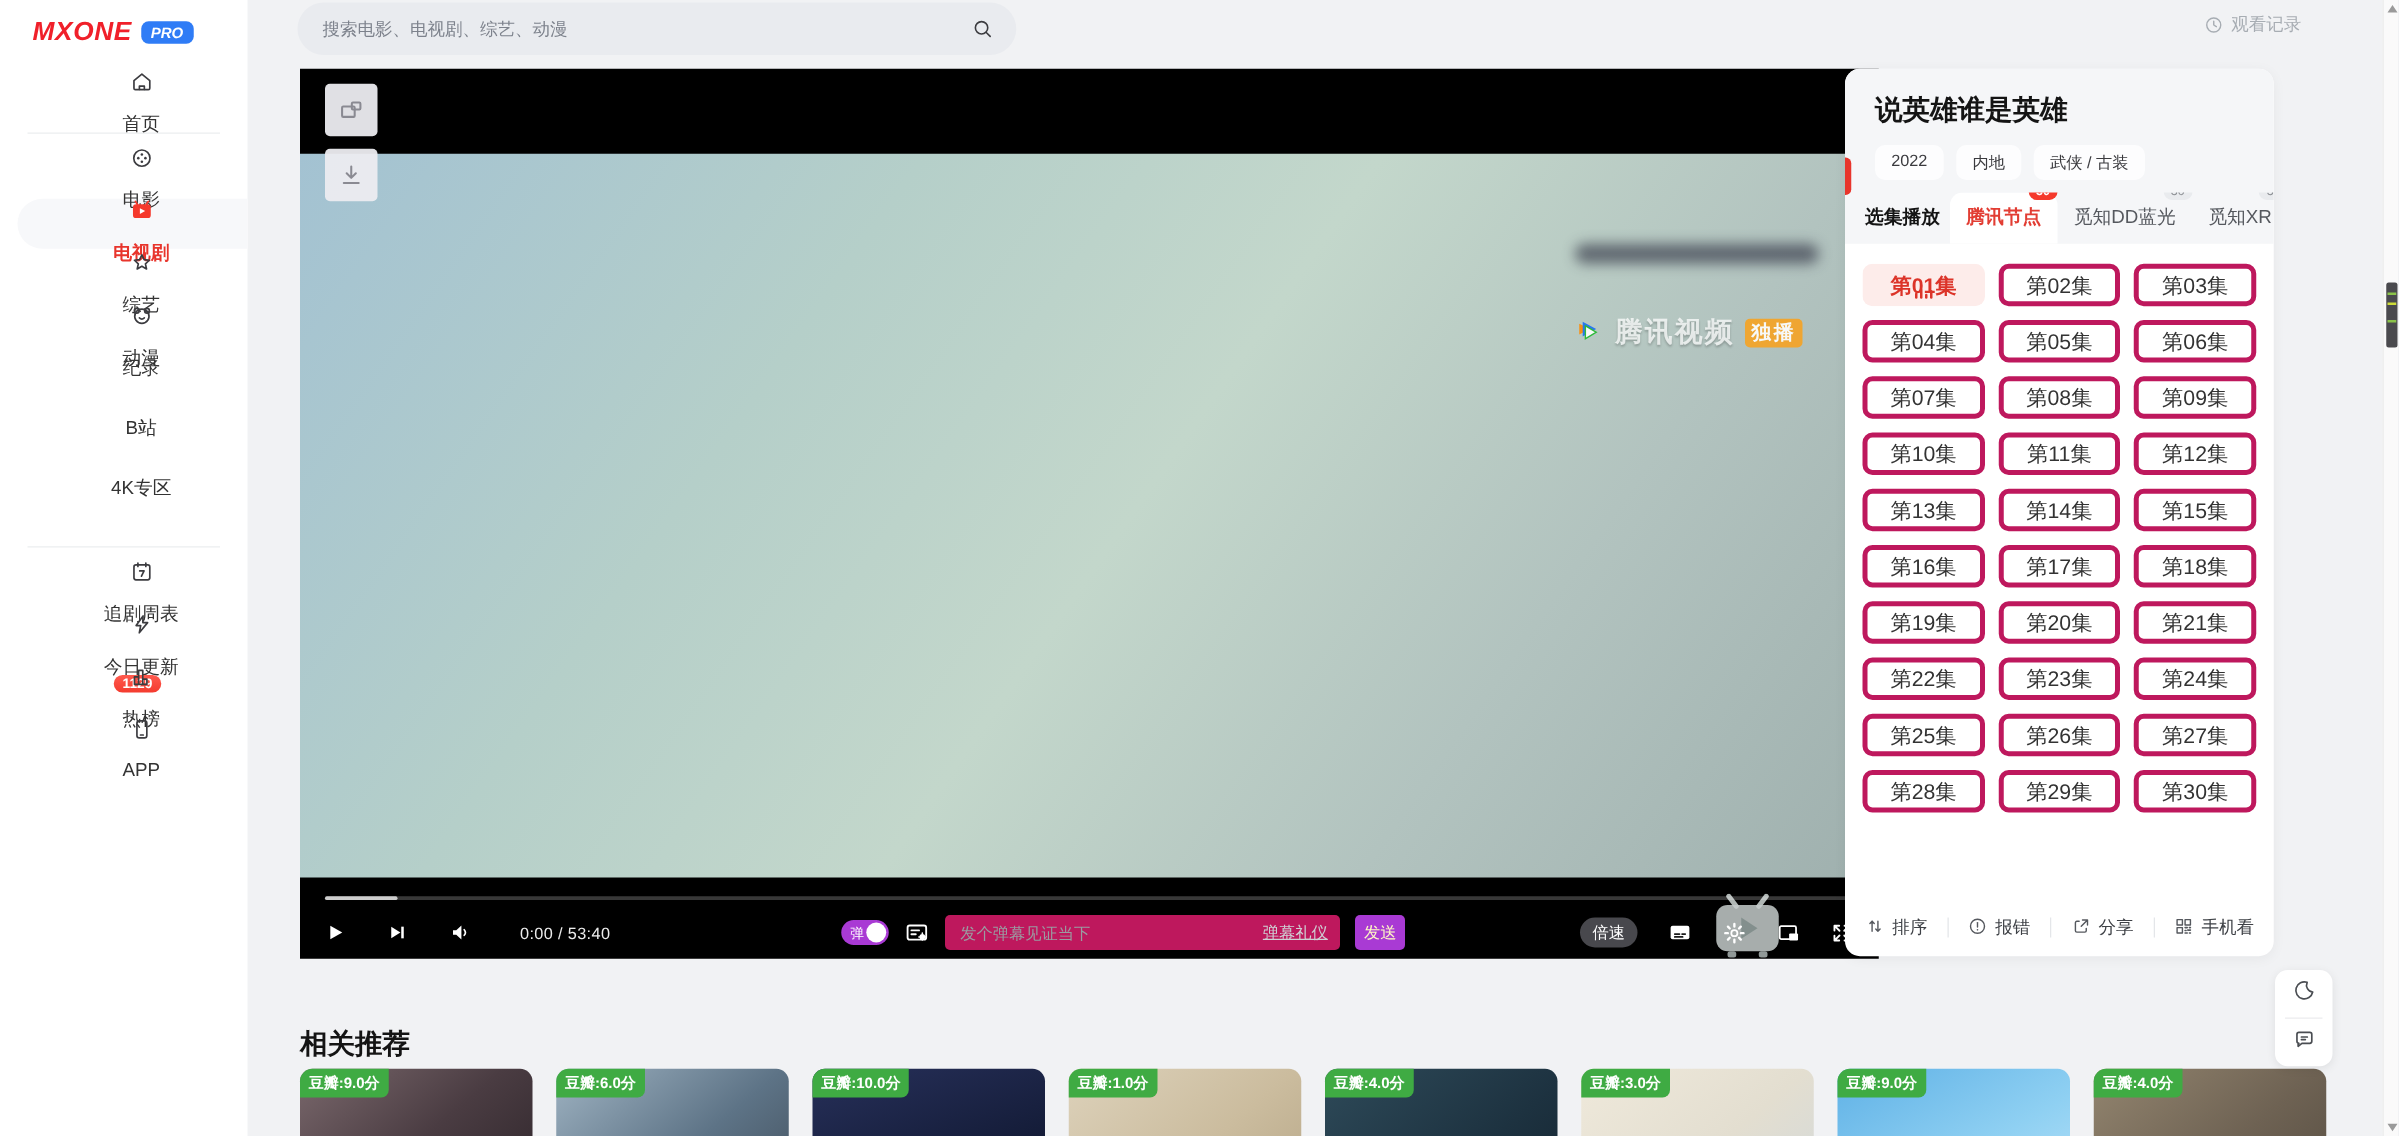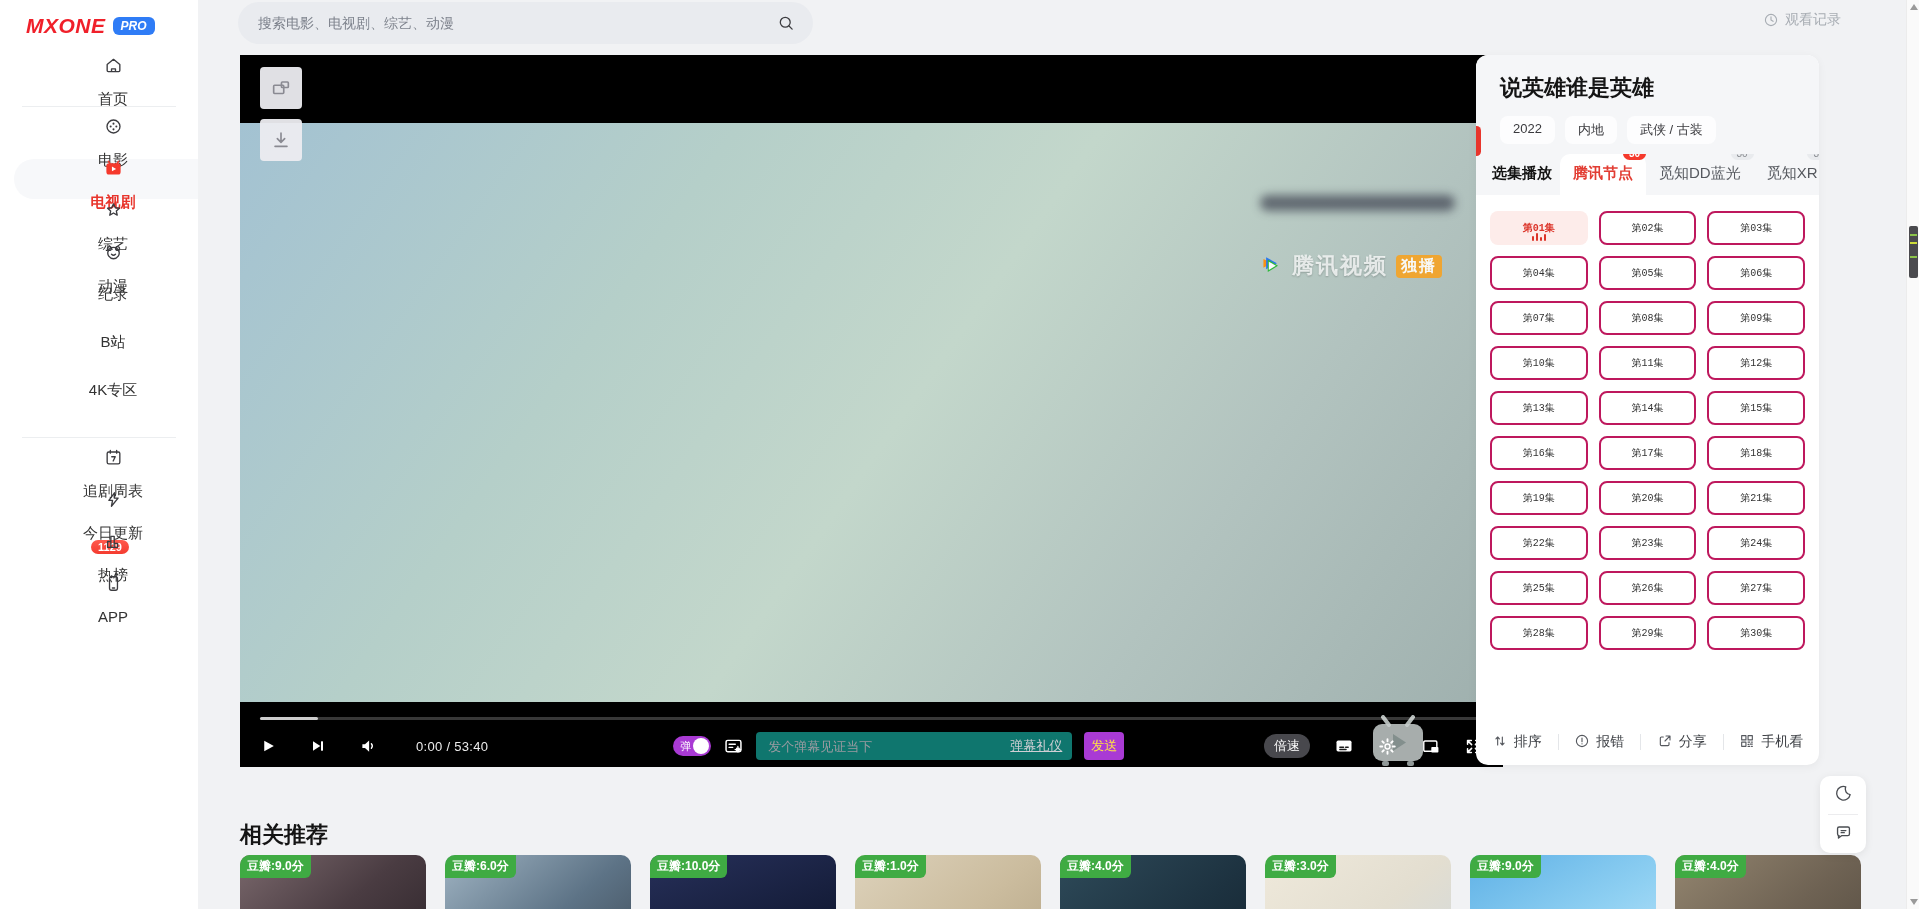--- a/index.html
+++ b/index.html
@@ -55,47 +55,47 @@
   .controls{position:absolute;left:0;bottom:0;width:100%;height:42px;display:flex;align-items:center;
             padding:0 20px;color:#fff;}
   .ctl{display:inline-flex;align-items:center;justify-content:center;cursor:pointer;color:#fff;}
   .ctl svg{display:block;}
   .grp-left{display:flex;align-items:center;gap:33px;}
   .time{font-size:13px;color:#ececec;margin-left:6px;letter-spacing:.3px;}
   .grp-mid{display:flex;align-items:center;margin-left:185px;gap:12px;}
   .dm-toggle{width:38px;height:20px;border-radius:10px;background:#a93ad4;position:relative;cursor:pointer;flex:none;}
   .dm-toggle .t-label{position:absolute;left:7px;top:3px;font-size:11px;color:#fff;}
   .dm-toggle .knob{position:absolute;right:2px;top:2px;width:16px;height:16px;border-radius:50%;background:#fff;}
-  .dm-input{width:316px;height:28px;background:#0f766e;border-radius:4px;display:flex;align-items:center;
+  .dm-input{width:316px;height:28px;background:#be185d;border-radius:4px;display:flex;align-items:center;
             padding:12px 10px;gap:2px;}
   .dm-input input{flex:1;background:transparent;border:none;outline:none;color:#ddd;font-size:13px;font-family:inherit;min-width:0;}
   .dm-input input::placeholder{color:#9b9ba1;}
   .dm-etiquette{font-size:13px;color:#cfcfd4;text-decoration:underline;white-space:nowrap;cursor:pointer;}
-  .dm-send{width:40px;height:28px;background:#a93ad4;border:none;border-radius:4px;color:#fde047;font-size:13px;
+  .dm-send{width:40px;height:28px;background:#a93ad4;border:none;border-radius:4px;color:#fef9c3;font-size:13px;
            cursor:pointer;font-family:inherit;}
   .grp-right{display:flex;align-items:center;gap:23px;margin-left:auto;}
   .speed-pill{background:rgba(90,90,96,.8);border-radius:12px;font-size:13px;color:#fff;padding:3px 10px;cursor:pointer;}
 
   
   .panel{position:absolute;left:1476px;top:55px;width:343px;height:710px;background:#fff;border-radius:12px;
          box-shadow:0 2px 10px rgba(0,0,0,.05);z-index:4;overflow:hidden;}
   .accent-bar{position:absolute;left:-4px;top:71px;width:9px;height:30px;background:#e8352c;border-radius:5px;z-index:6;}
   .panel-top{background:#f5f6f8;height:140px;padding:18px 14px 0;position:relative;}
   .panel-title{font-size:22px;font-weight:700;color:#141414;margin:0 0 0 10px;}
   .tag-row{display:flex;gap:10px;margin:13px 0 0 10px;}
   .tag-pill{background:#fdfdfe;border-radius:8px;padding:5px 13px;font-size:13px;color:#3a3a3e;cursor:pointer;}
   .tab-row{position:absolute;left:14px;right:0;bottom:0;display:flex;align-items:flex-end;white-space:nowrap;overflow:hidden;}
   .select-label{font-size:15px;font-weight:700;color:#141414;padding:0 8px 12px 2px;flex:none;}
   .tab{position:relative;padding:10px 13px 12px;font-size:15px;color:#55585e;cursor:pointer;flex:none;}
   .tab.active{background:#fff;border-radius:10px 10px 0 0;color:#e23d33;font-weight:700;}
   .tab-badge{position:absolute;top:-7px;right:0;font-size:10px;padding:1px 6px;border-radius:8px;background:#e9ebee;color:#8a8d92;}
   .tab.active .tab-badge{background:#f5392c;color:#fff;}
   .ep-grid{display:grid;grid-template-columns:repeat(3,1fr);gap:11px;padding:16px 14px;}
-  .ep-btn{position:relative;height:34px;background:#fff;border:2px solid #be185d;border-radius:8px;font-size:10px;
-          color:#333;display:flex;align-items:center;justify-content:center;cursor:pointer;font-family:Liberation Mono, monospace;}
+  .ep-btn{position:relative;height:34px;background:#fff;border:4px solid #be185d;border-radius:8px;font-size:17px;
+          color:#333;display:flex;align-items:center;justify-content:center;cursor:pointer;font-family:Liberation Sans, sans-serif;}
   .ep-btn.active{background:#fdecea;border-color:transparent;color:#dc3429;font-weight:700;}
   .eq{position:absolute;left:50%;bottom:2px;transform:translateX(-50%);display:flex;gap:2px;align-items:flex-end;height:8px;}
   .eq i{display:block;width:2px;background:#dc3429;border-radius:1px;}
   .eq i:nth-child(1){height:5px;} .eq i:nth-child(2){height:8px;} .eq i:nth-child(3){height:4px;} .eq i:nth-child(4){height:7px;}
   .panel-footer{position:absolute;left:0;right:0;bottom:0;height:46px;display:flex;align-items:center;justify-content:space-evenly;}
   .pf-item{display:flex;align-items:center;gap:6px;font-size:14px;color:#3e4146;cursor:pointer;}
   .pf-item svg{width:16px;height:16px;color:#55585e;}
   .pf-div{width:1px;height:16px;background:#e4e6e9;}
 
   

